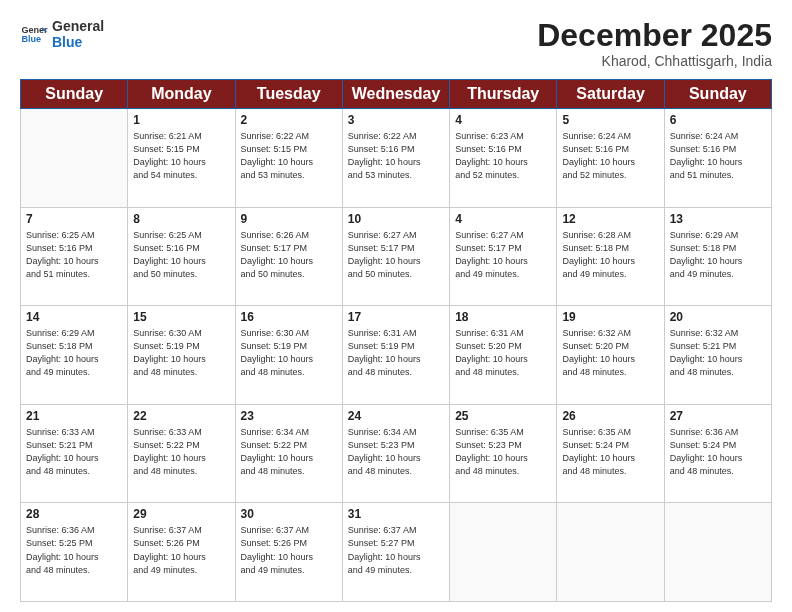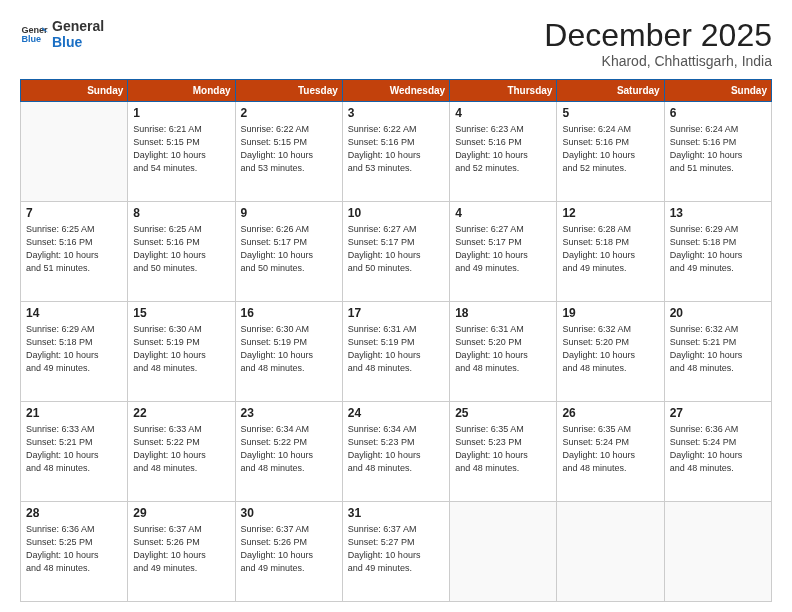--- a/index.html
+++ b/index.html
@@ -30,43 +30,43 @@
     }
     .logo-icon {
       width: 28px;
       height: 28px;
     }
     .title-area {
       text-align: right;
     }
     .month-title {
       font-size: 32px;
-      font-weight: normal;
+      font-weight: bold;
       color: #222;
       line-height: 1.1;
     }
     .location {
       font-size: 14px;
       color: #555;
       margin-top: 0;
     }
     .calendar {
       flex: 1;
       border: 1px solid #ccc;
       border-collapse: collapse;
       width: 100%;
       table-layout: fixed;
     }
     .calendar th {
-      background: #c2410c;
+      background: #7f1d1d;
       color: #fff;
-      font-size: 10px;
+      font-size: 16px;
       font-weight: bold;
       padding: 5px 4px;
-      text-align: right;
+      text-align: center;
       border: 1px solid #1560a8;
     }
     .calendar td {
       border: 1px solid #ccc;
       vertical-align: top;
       padding: 4px 5px;
       font-size: 9.5px;
       color: #333;
       height: 88px;
     }

